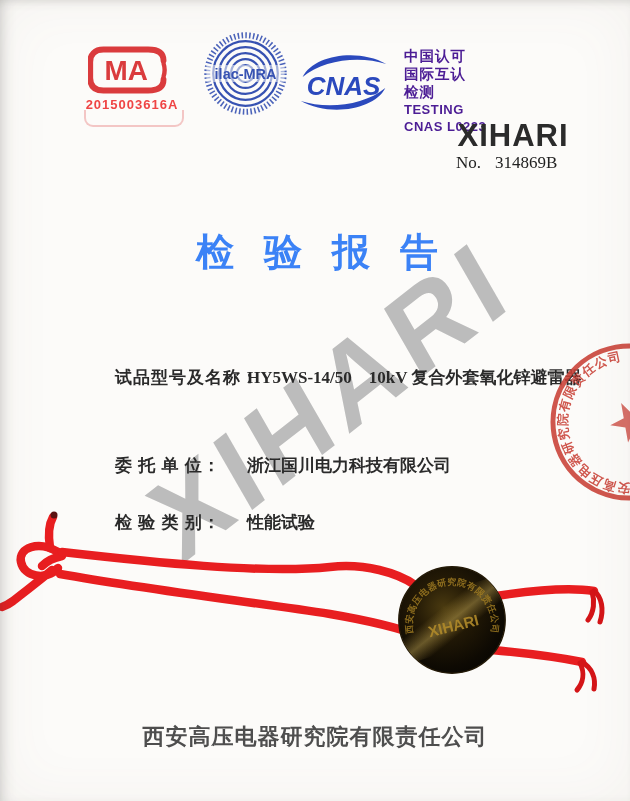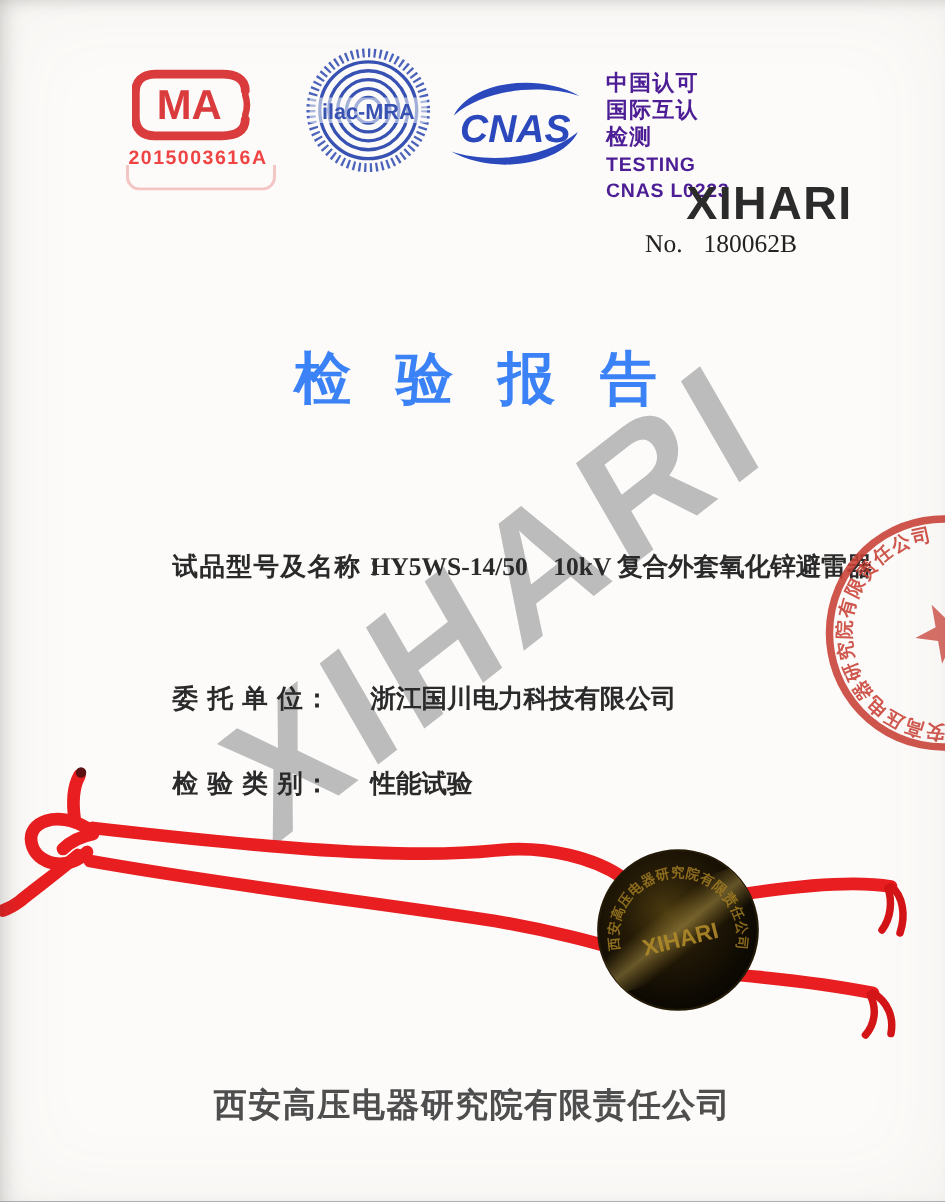--- a/index.html
+++ b/index.html
@@ -35,21 +35,21 @@
     position:absolute;left:404px;top:47px;z-index:2;color:#4c1d95;font-weight:bold;
   }
   .accr .cjk{font-size:14.5px;line-height:18px;letter-spacing:1px;}
   .accr .lat{font-size:13px;line-height:17px;letter-spacing:.5px;}
   .brand{
     position:absolute;left:443px;top:118px;width:140px;z-index:2;text-align:center;
     font-size:31px;font-weight:800;letter-spacing:1px;color:#2b2b2b;
     font-family:"Liberation Sans",sans-serif;
   }
   .report-no{
-    position:absolute;left:430px;top:153px;z-index:2;display:flex;gap:14px;
+    position:absolute;left:456px;top:153px;z-index:2;display:flex;gap:14px;
     font-family:"Liberation Serif","DejaVu Serif",serif;font-size:17px;color:#222;
   }
   
   .title{
     position:absolute;left:0;top:227px;width:100%;z-index:2;text-align:center;
     font-size:38px;font-weight:bold;color:#3b82f6;letter-spacing:30px;padding-left:34px;
     box-sizing:border-box;white-space:nowrap;
   }
   
   .field-row{position:absolute;left:0;width:100%;z-index:2;
@@ -110,21 +110,21 @@
     <div class="cjk">中国认可</div>
     <div class="cjk">国际互认</div>
     <div class="cjk">检测</div>
     <div class="lat">TESTING</div>
     <div class="lat">CNAS L0223</div>
   </div>
 
   <div class="brand">XIHARI</div>
   <div class="report-no">
     <span>No.</span>
-    <span>180062B</span>
+    <span>314869B</span>
   </div>
 
   <div class="title">检验报告</div>
 
   <div class="field-row row1">
     <span class="lbl">试品型号及名称：</span>
     <span class="val">HY5WS-14/50　10kV 复合外套氧化锌避雷器</span>
   </div>
   <div class="field-row row2">
     <span class="lbl">委 托 单 位：</span>

